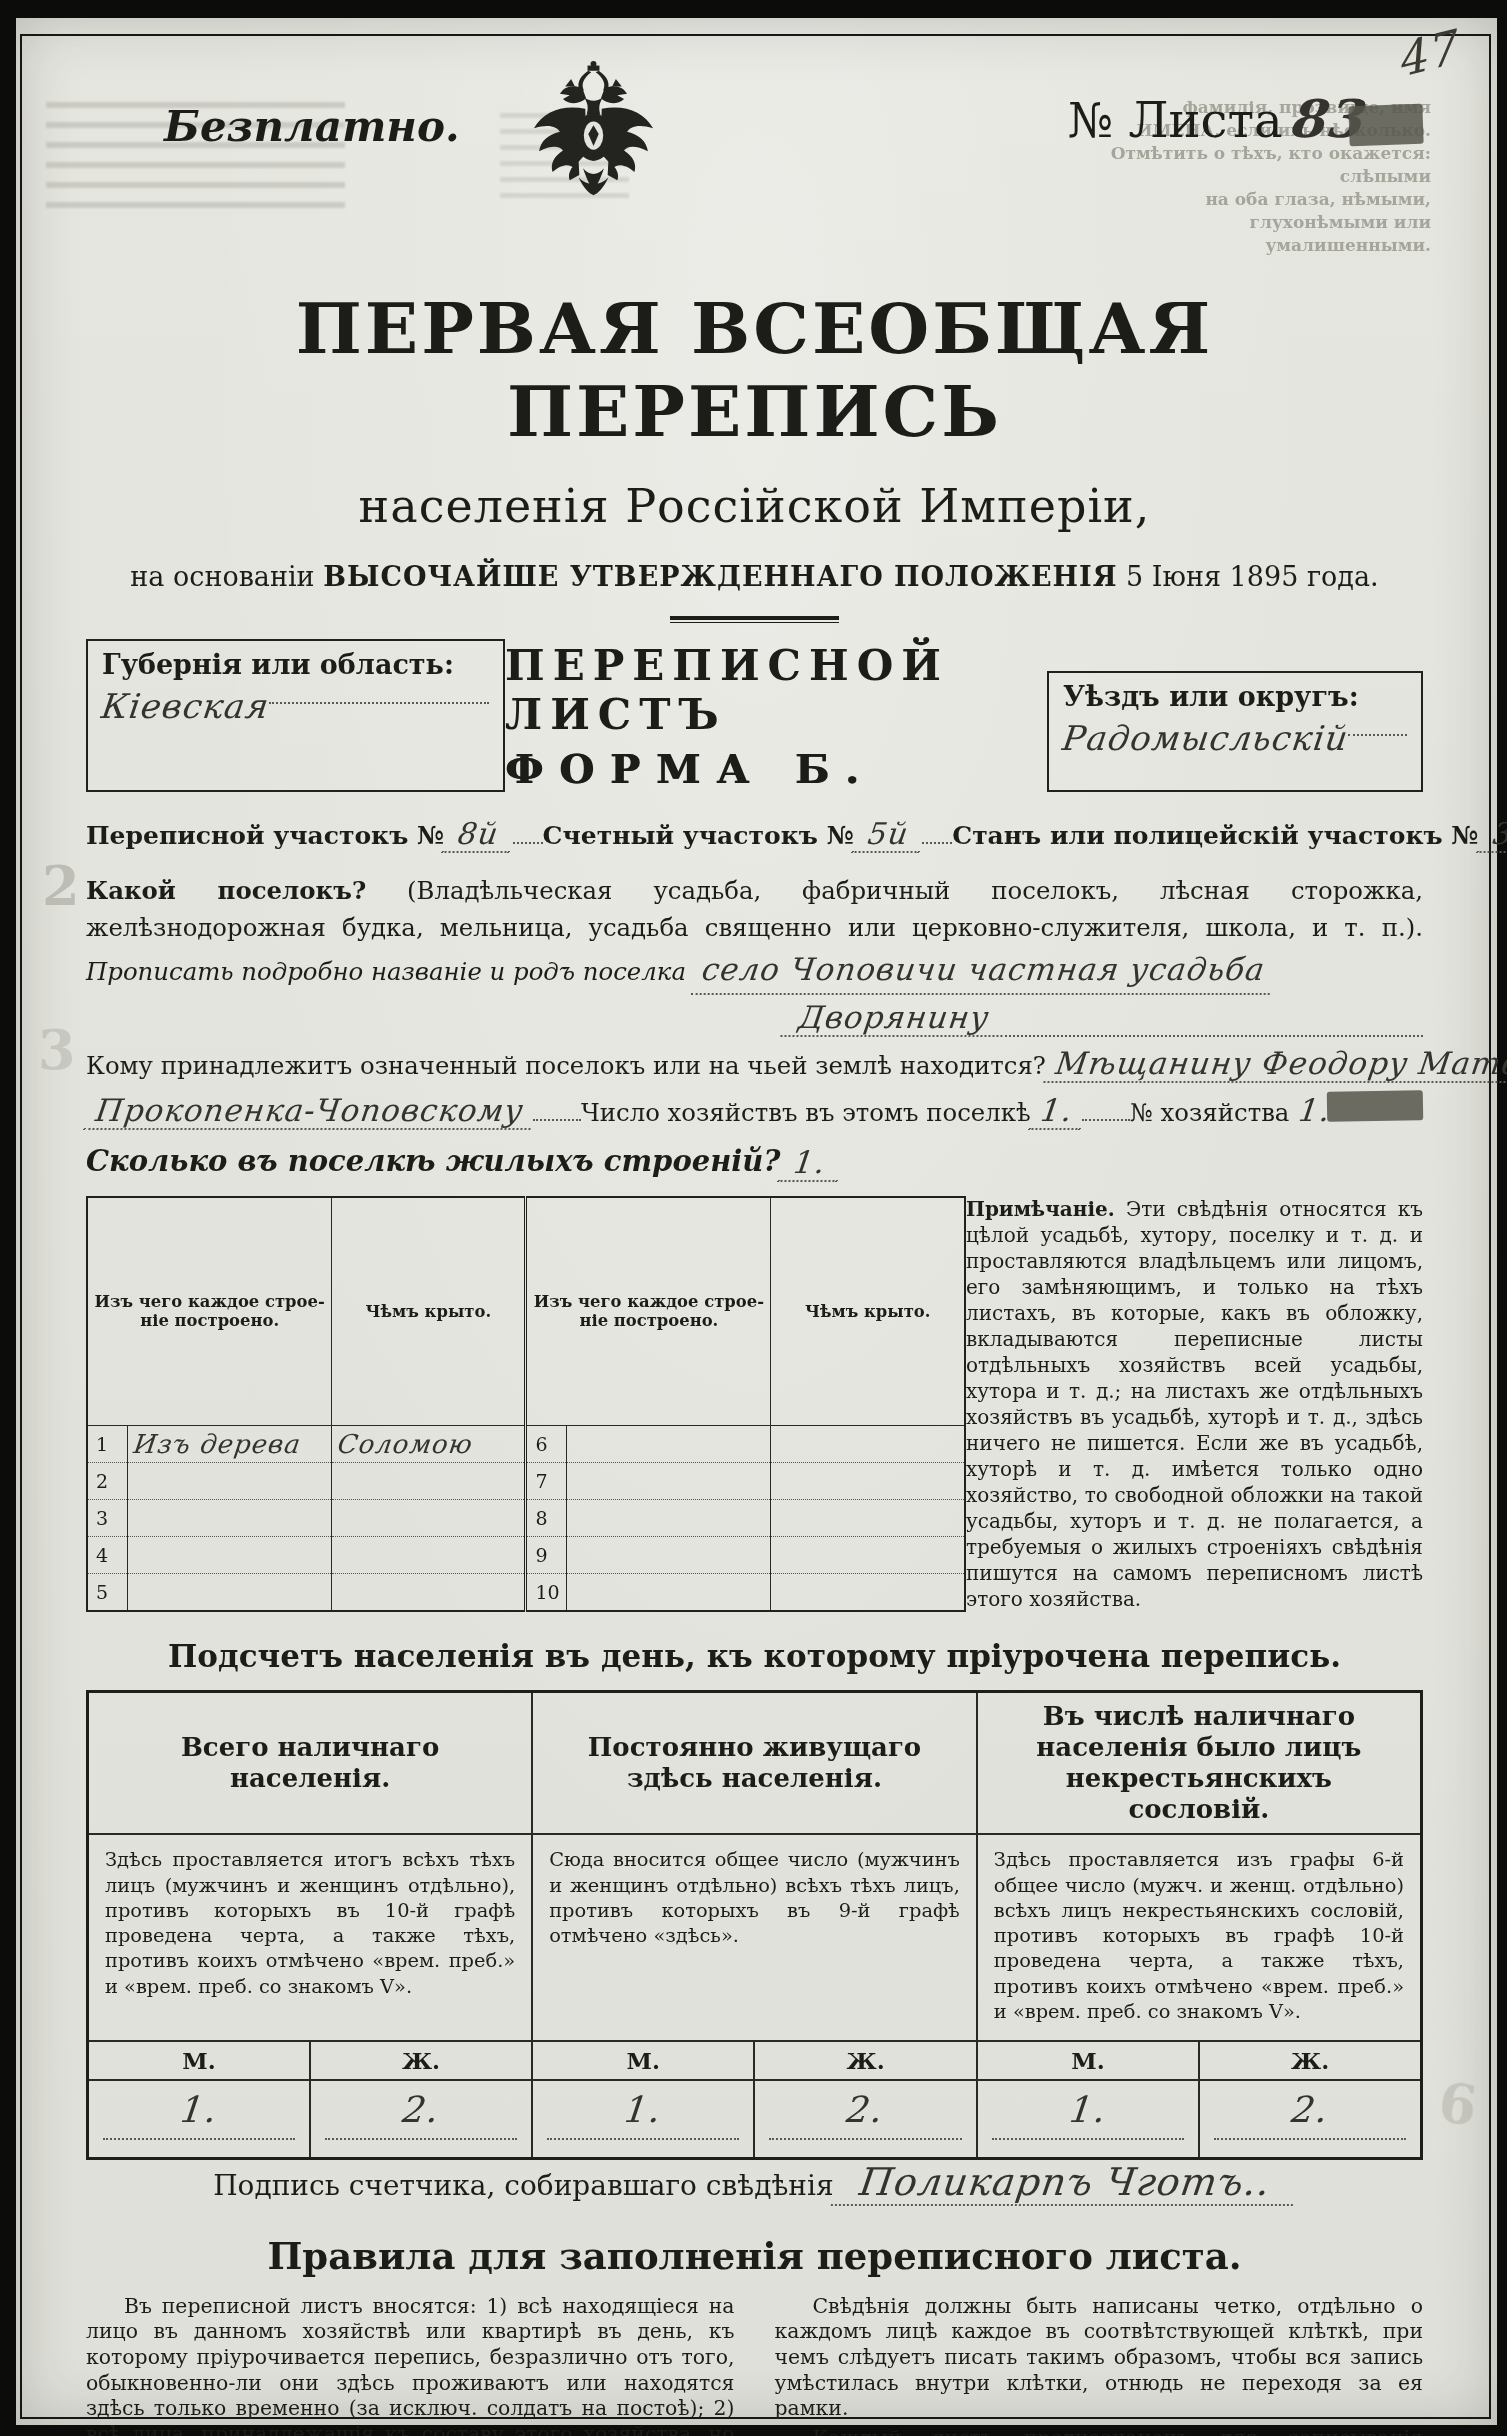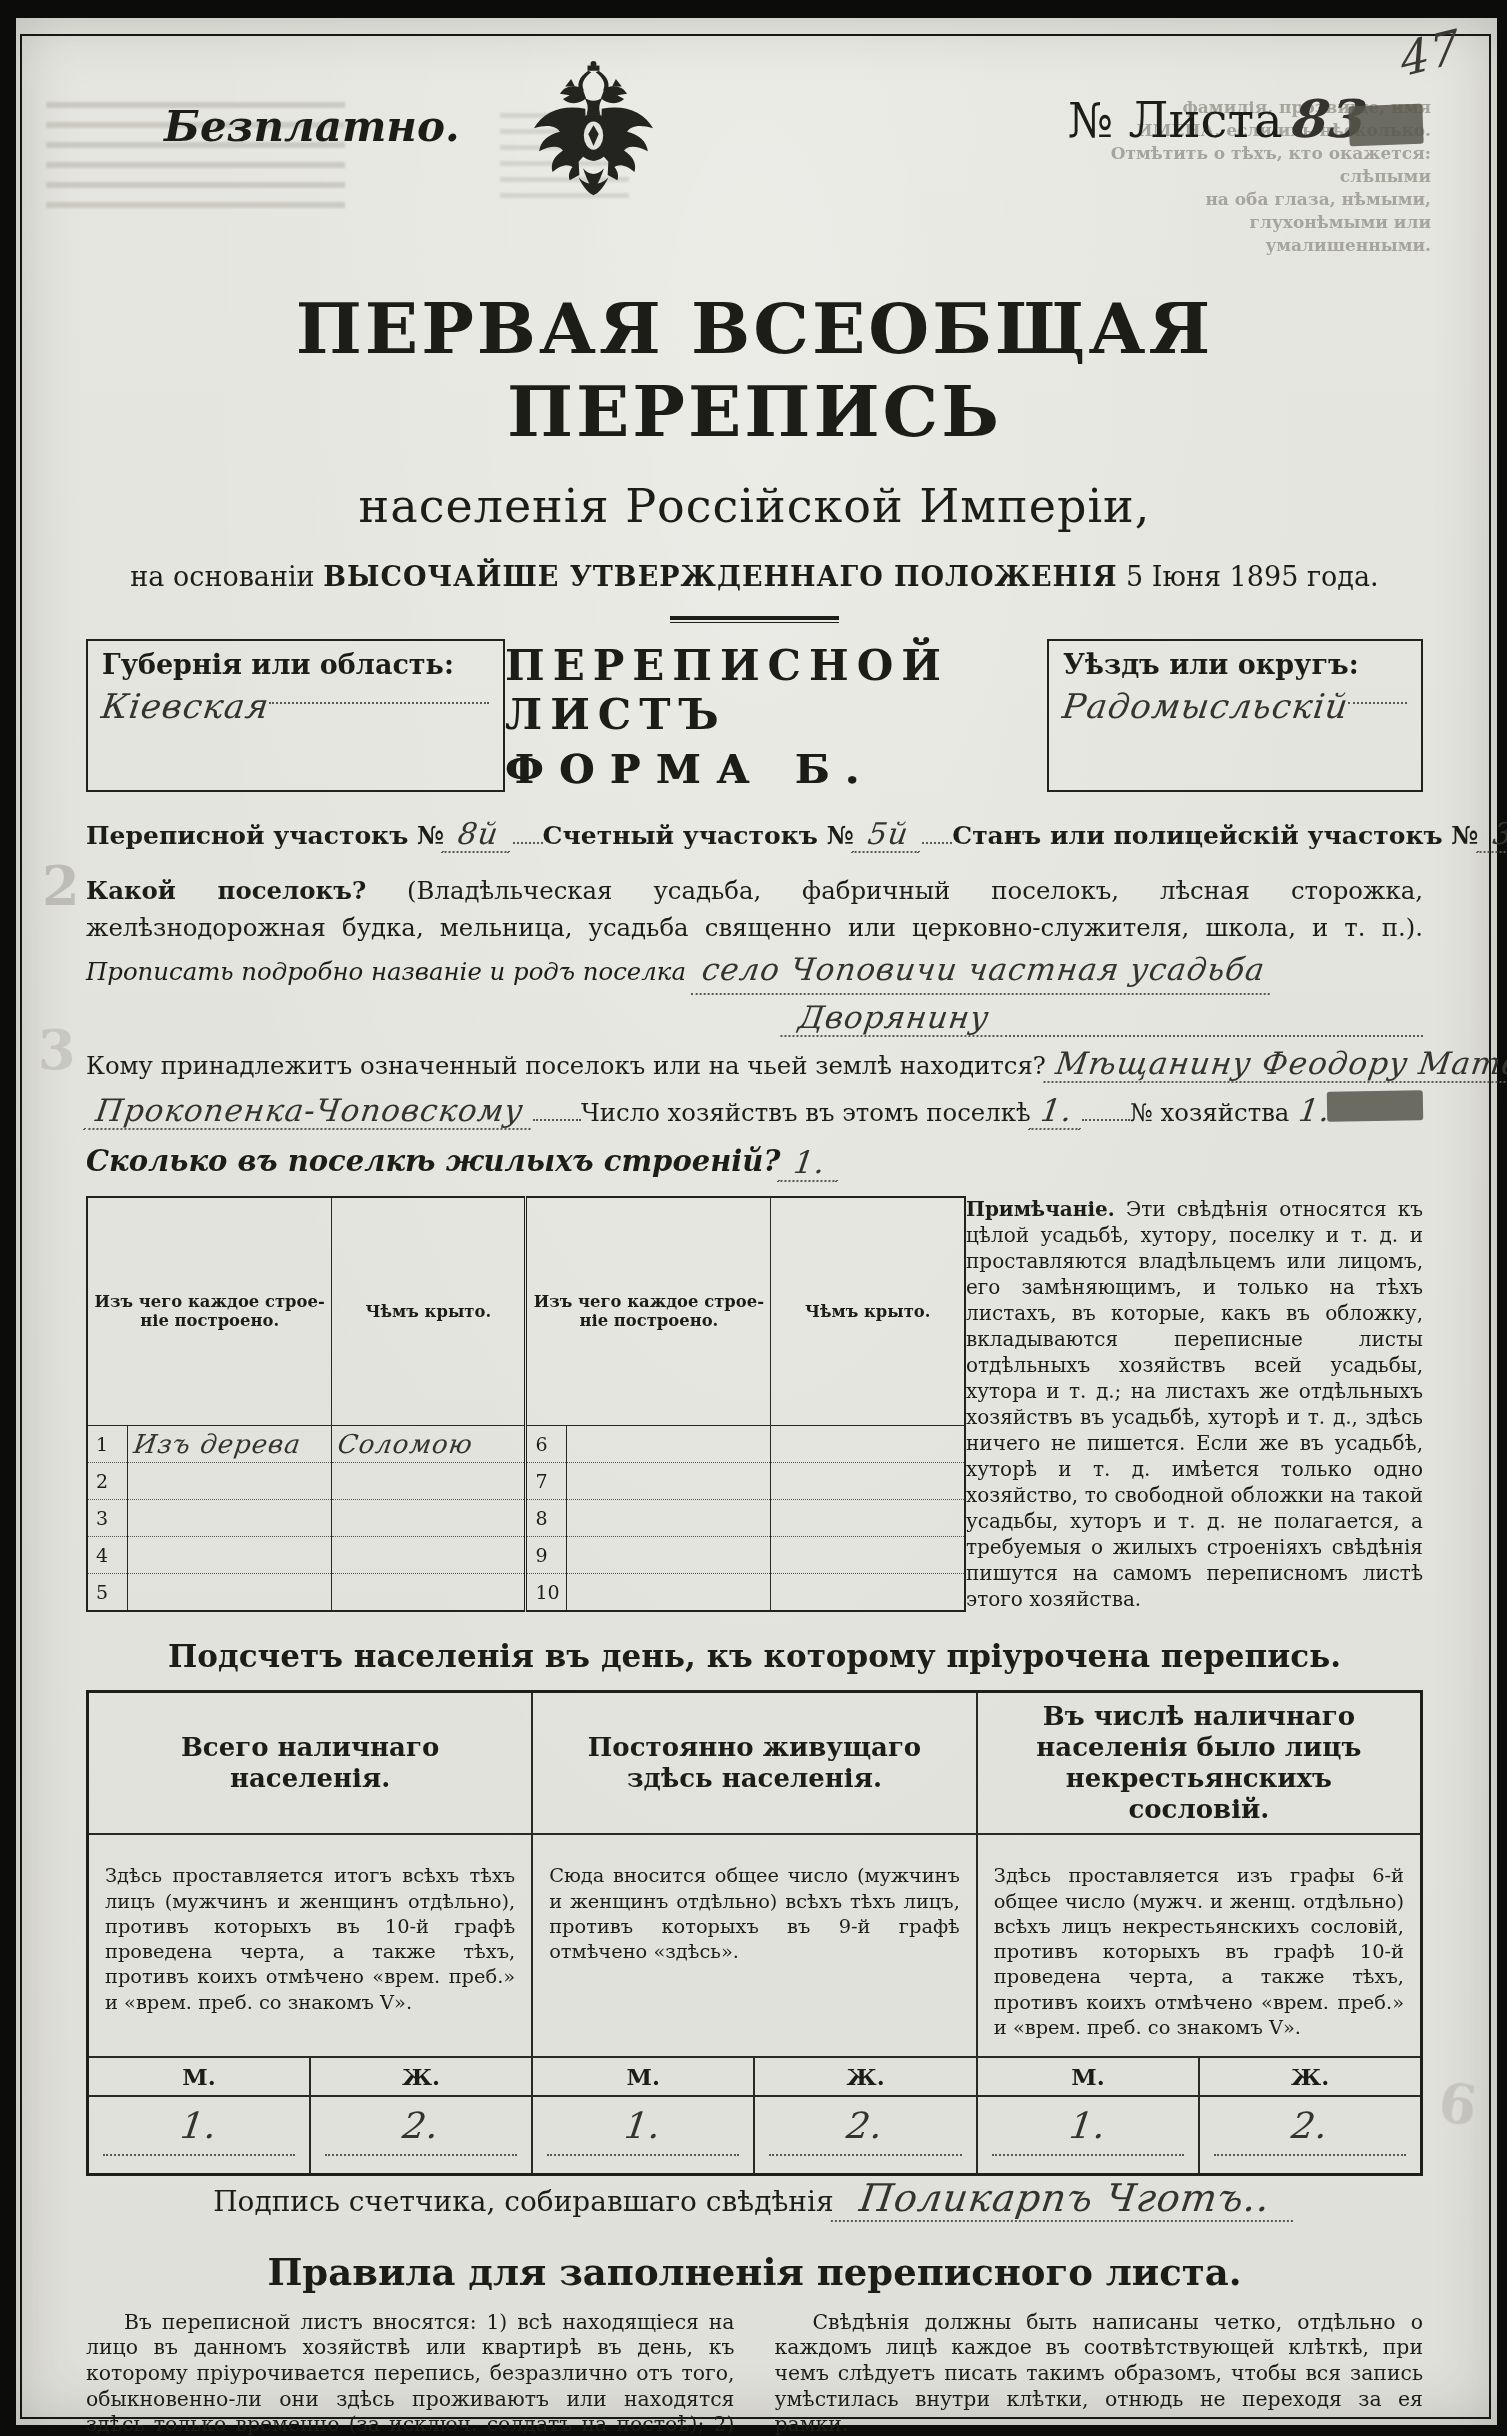--- a/index.html
+++ b/index.html
@@ -61,21 +61,21 @@
   .main-title { text-align:center; margin-top:46px; font-size:70px; font-weight:bold; letter-spacing:3px; }
   .sub-title { text-align:center; margin-top:26px; font-size:46px; letter-spacing:1px; }
   .basis-line { text-align:center; margin-top:28px; font-size:27px; }
   .basis-line .caps { font-weight:bold; letter-spacing:1px; }
   .divider { width:169px; margin:24px auto 0; border-top:4px solid #1d1d1a; border-bottom:1px solid #1d1d1a; height:7px; }
 
   
   .boxes-row { display:flex; margin-top:16px; align-items:stretch; }
   .hbox { border:2px solid #21211d; padding:8px 14px 6px; }
   .box-left { width:419px; }
-  .box-right { width:376px; }
+  .box-right { width:376px;margin-top:32px; }
   .hbox .lbl { font-size:27px; font-weight:bold; }
   .hbox .val-line { display:flex; margin-top:6px; }
   .hbox .hw { font-size:34px; }
   .box-center { flex:1; text-align:left; padding-top:2px; }
   .form-line1 { font-size:42px; font-weight:bold; letter-spacing:8px; }
   .form-line2 { font-size:40px; font-weight:bold; letter-spacing:16px; margin-top:6px; text-shadow:1px 0 0 #1c1c19; }
 
   
   .districts { display:flex; align-items:baseline; margin-top:24px; font-size:25px; font-weight:bold; white-space:nowrap; }
   .districts .hw { font-size:30px; font-weight:normal; padding:0 14px; }
@@ -107,21 +107,21 @@
   table.btable .midline { border-left:3px double #21211d; }
   table.btable .hw { font-size:26px; }
   .note-col { flex:1; font-size:20px; line-height:1.3; text-align:justify; }
   .note-col .nt { font-weight:bold; }
 
   
   .pop-heading { text-align:center; margin-top:26px; font-size:31px; font-weight:bold; }
   table.pop-table { border-collapse:collapse; width:100%; margin-top:16px; border:3px solid #1e1e1a; }
   table.pop-table th, table.pop-table td { border:2px solid #2a2a25; }
   table.pop-table .pt-head th { font-size:26px; font-weight:bold; padding:8px 20px; line-height:1.2; }
-  table.pop-table .pt-desc td { font-size:19.4px; line-height:1.3; padding:28px 16px 16px; text-align:justify; vertical-align:top; }
+  table.pop-table .pt-desc td { font-size:19.4px; line-height:1.3; padding:12px 16px 16px; text-align:justify; vertical-align:top; }
   table.pop-table .pt-mf td { font-size:23px; font-weight:bold; text-align:center; padding:5px 0; border-bottom:1px solid #2a2a25; width:16.66%; }
   table.pop-table .pt-vals td { height:78px; text-align:center; vertical-align:middle; padding:6px 14px 14px; }
   table.pop-table .pt-vals .vwrap { border-bottom:2px dotted #5a594f; padding-bottom:8px; }
   table.pop-table .hw { font-size:36px; }
 
   
   .sig-row { display:flex; align-items:baseline; justify-content:center; font-size:28px; }
   .sig-row .hw { font-size:38px; padding:0 26px; }
 
   

